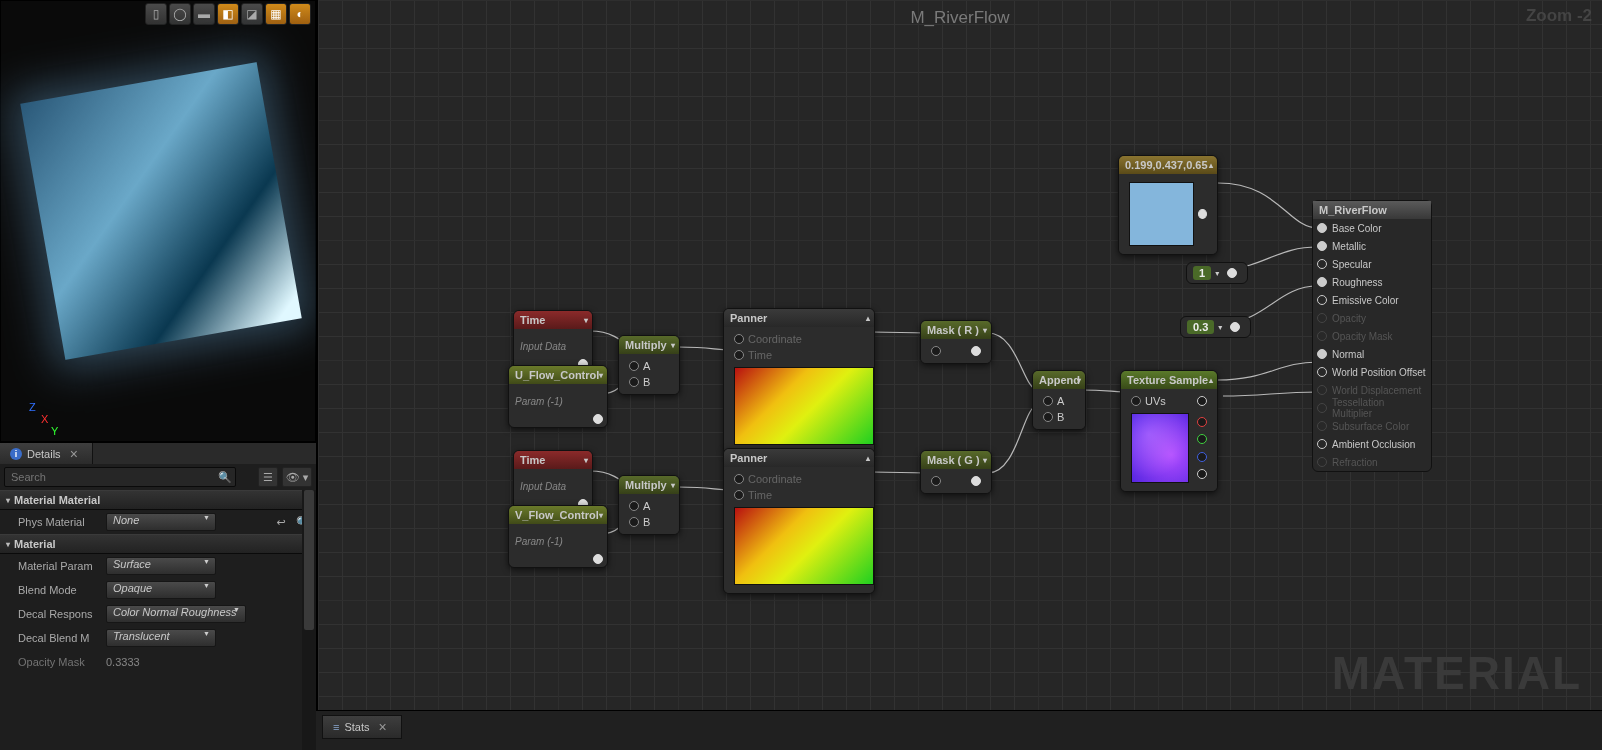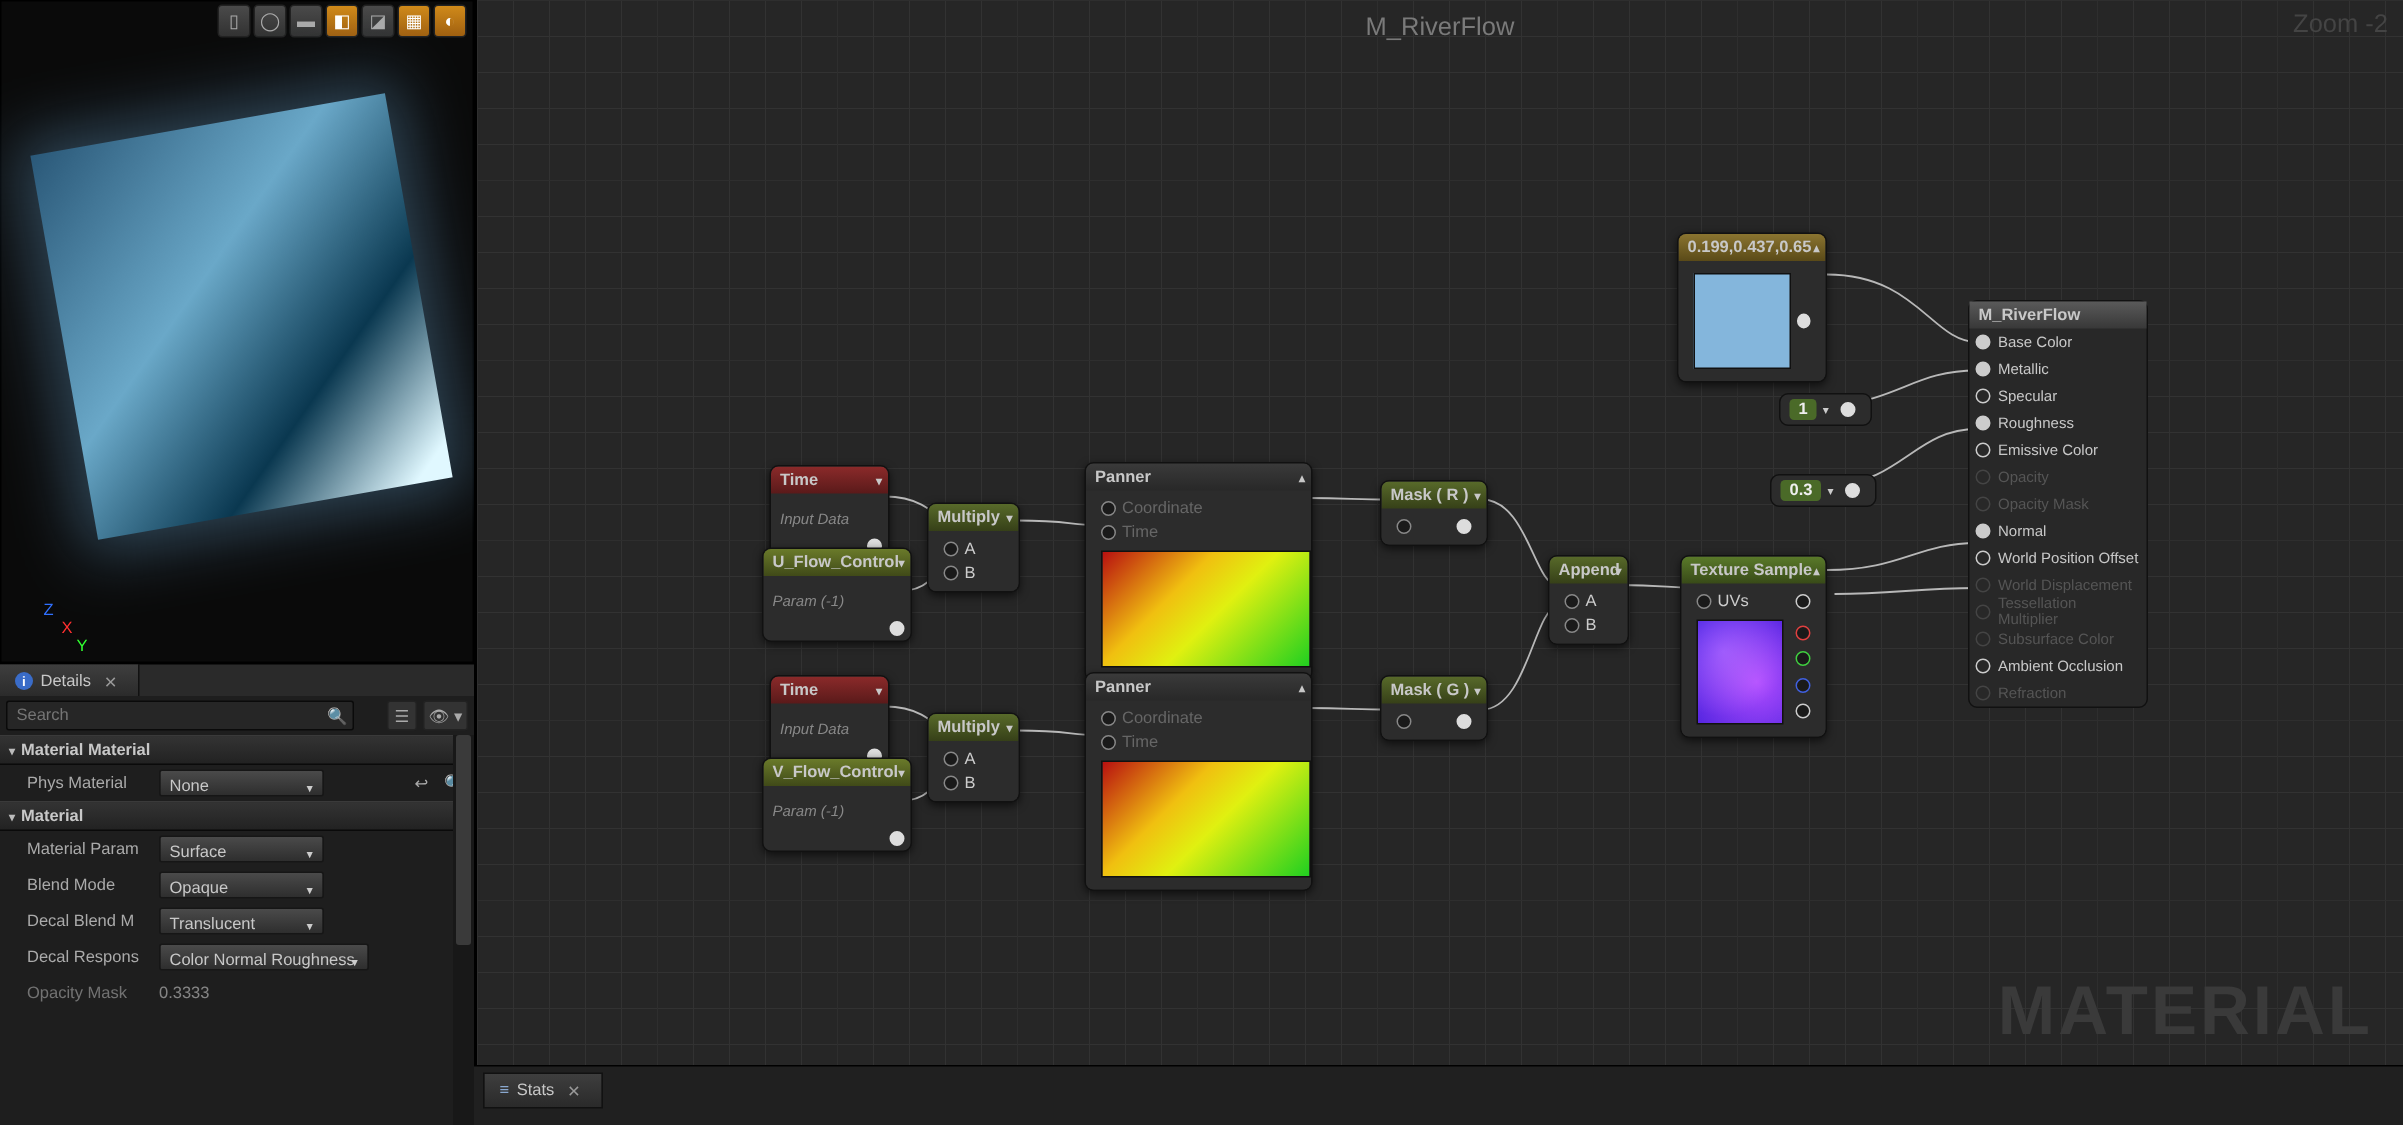--- a/index.html
+++ b/index.html
@@ -30,38 +30,38 @@
 
 .details-scroll { flex:1; overflow:hidden; background:#1e1e1e; position:relative; }
 .scrollbar-v { position:absolute; right:0; top:0; bottom:0; width:14px; background:#181818; }
 .scrollbar-v .thumb { position:absolute; left:2px; right:2px; top:0; height:140px; background:#3a3a3a; border-radius:2px; }
 
 .section-hdr { background:linear-gradient(#333,#222); padding:3px 6px; border-top:1px solid #3a3a3a; border-bottom:1px solid #0a0a0a; display:flex; align-items:center; gap:4px; font-weight:bold; color:#ddd; }
 .tri { font-size:8px; color:#bbb; }
 .prop-row { display:flex; align-items:center; height:24px; padding:0 4px 0 18px; }
 .prop-label { width:88px; color:#aaa; overflow:hidden; white-space:nowrap; }
 .prop-val { flex:1; }
-.dropdown { background:linear-gradient(#4a4a4a,#2e2e2e); border:1px solid #161616; border-radius:2px; height:18px; display:flex; align-items:flex-end; padding:0 6px; color:#ddd; position:relative; width:110px; }
+.dropdown { background:linear-gradient(#4a4a4a,#2e2e2e); border:1px solid #161616; border-radius:2px; height:18px; display:flex; align-items:flex-start; padding:0 6px; color:#ddd; position:relative; width:110px;font-style:italic; }
 .dropdown.disabled { color:#777; }
 .dropdown::after { content:'▼'; position:absolute; right:5px; font-size:7px; color:#ccc; }
 .dropdown.wide { width:140px; }
 .icon-btn-sm { width:18px; height:18px; background:#2a2a2a00; display:flex; align-items:center; justify-content:center; color:#aaa; margin-left:4px; }
 
 
 .graph { position:absolute; left:316px; right:0; top:0; bottom:40px; background:#262626;
   background-image:
     linear-gradient(#2e2e2e 1px,transparent 1px),
     linear-gradient(90deg,#2e2e2e 1px,transparent 1px),
     linear-gradient(#323232 1px,transparent 1px),
     linear-gradient(90deg,#323232 1px,transparent 1px);
   background-size:120px 120px,120px 120px,24px 24px,24px 24px;
   border-left:2px solid #000;
 }
 .graph-title { position:absolute; top:8px; width:100%; text-align:center; font-size:17px; color:#7a7a7a; }
-.zoom-label { position:absolute; top:6px; right:10px; font-size:17px; color:#444; font-weight:400; }
+.zoom-label { position:absolute; top:6px; right:10px; font-size:17px; color:#444; font-weight:700; }
 .watermark { position:absolute; right:20px; bottom:10px; font-size:46px; font-weight:800; letter-spacing:2px; color:#3a3a3a; font-family:Impact,sans-serif; }
 
 
 .node { position:absolute; background:#2c2c2c; border:1px solid #111; border-radius:6px; box-shadow:0 2px 6px rgba(0,0,0,0.6); overflow:hidden; }
 .node-hdr { height:18px; display:flex; align-items:center; padding:0 6px; font-weight:bold; color:#eee; position:relative; }
 .node-hdr .expand { position:absolute; right:4px; font-size:8px; }
 .hdr-red { background:linear-gradient(#8b2a2a,#5a1a1a); }
 .hdr-olive { background:linear-gradient(#6a7a2a,#404a18); }
 .hdr-olive-dark { background:linear-gradient(#586a2a,#364018); }
 .hdr-green { background:linear-gradient(#5a7a2a,#384a18); }
@@ -174,32 +174,32 @@
       </div>
     <div class="prop-row">
         <div class="prop-label">Blend Mode</div>
         <div class="prop-val">
           <div class="dropdown">
             <span>Opaque</span>
           </div>
         </div>
       </div>
     <div class="prop-row">
+        <div class="prop-label">Decal Respons</div>
+        <div class="prop-val">
+          <div class="dropdown wide">
+            <span>Color Normal Roughness</span>
+          </div>
+        </div>
+      </div>
+    <div class="prop-row">
         <div class="prop-label">Decal Blend M</div>
         <div class="prop-val">
           <div class="dropdown disabled">
             <span>Translucent</span>
-          </div>
-        </div>
-      </div>
-    <div class="prop-row">
-        <div class="prop-label">Decal Respons</div>
-        <div class="prop-val">
-          <div class="dropdown wide">
-            <span>Color Normal Roughness</span>
           </div>
         </div>
       </div>
     <div class="prop-row" style="opacity:.6">
         <div class="prop-label">Opacity Mask</div>
         <div class="prop-val"><span>0.3333</span></div>
       </div>
 
     <div class="scrollbar-v">
         <div class="thumb"></div>

